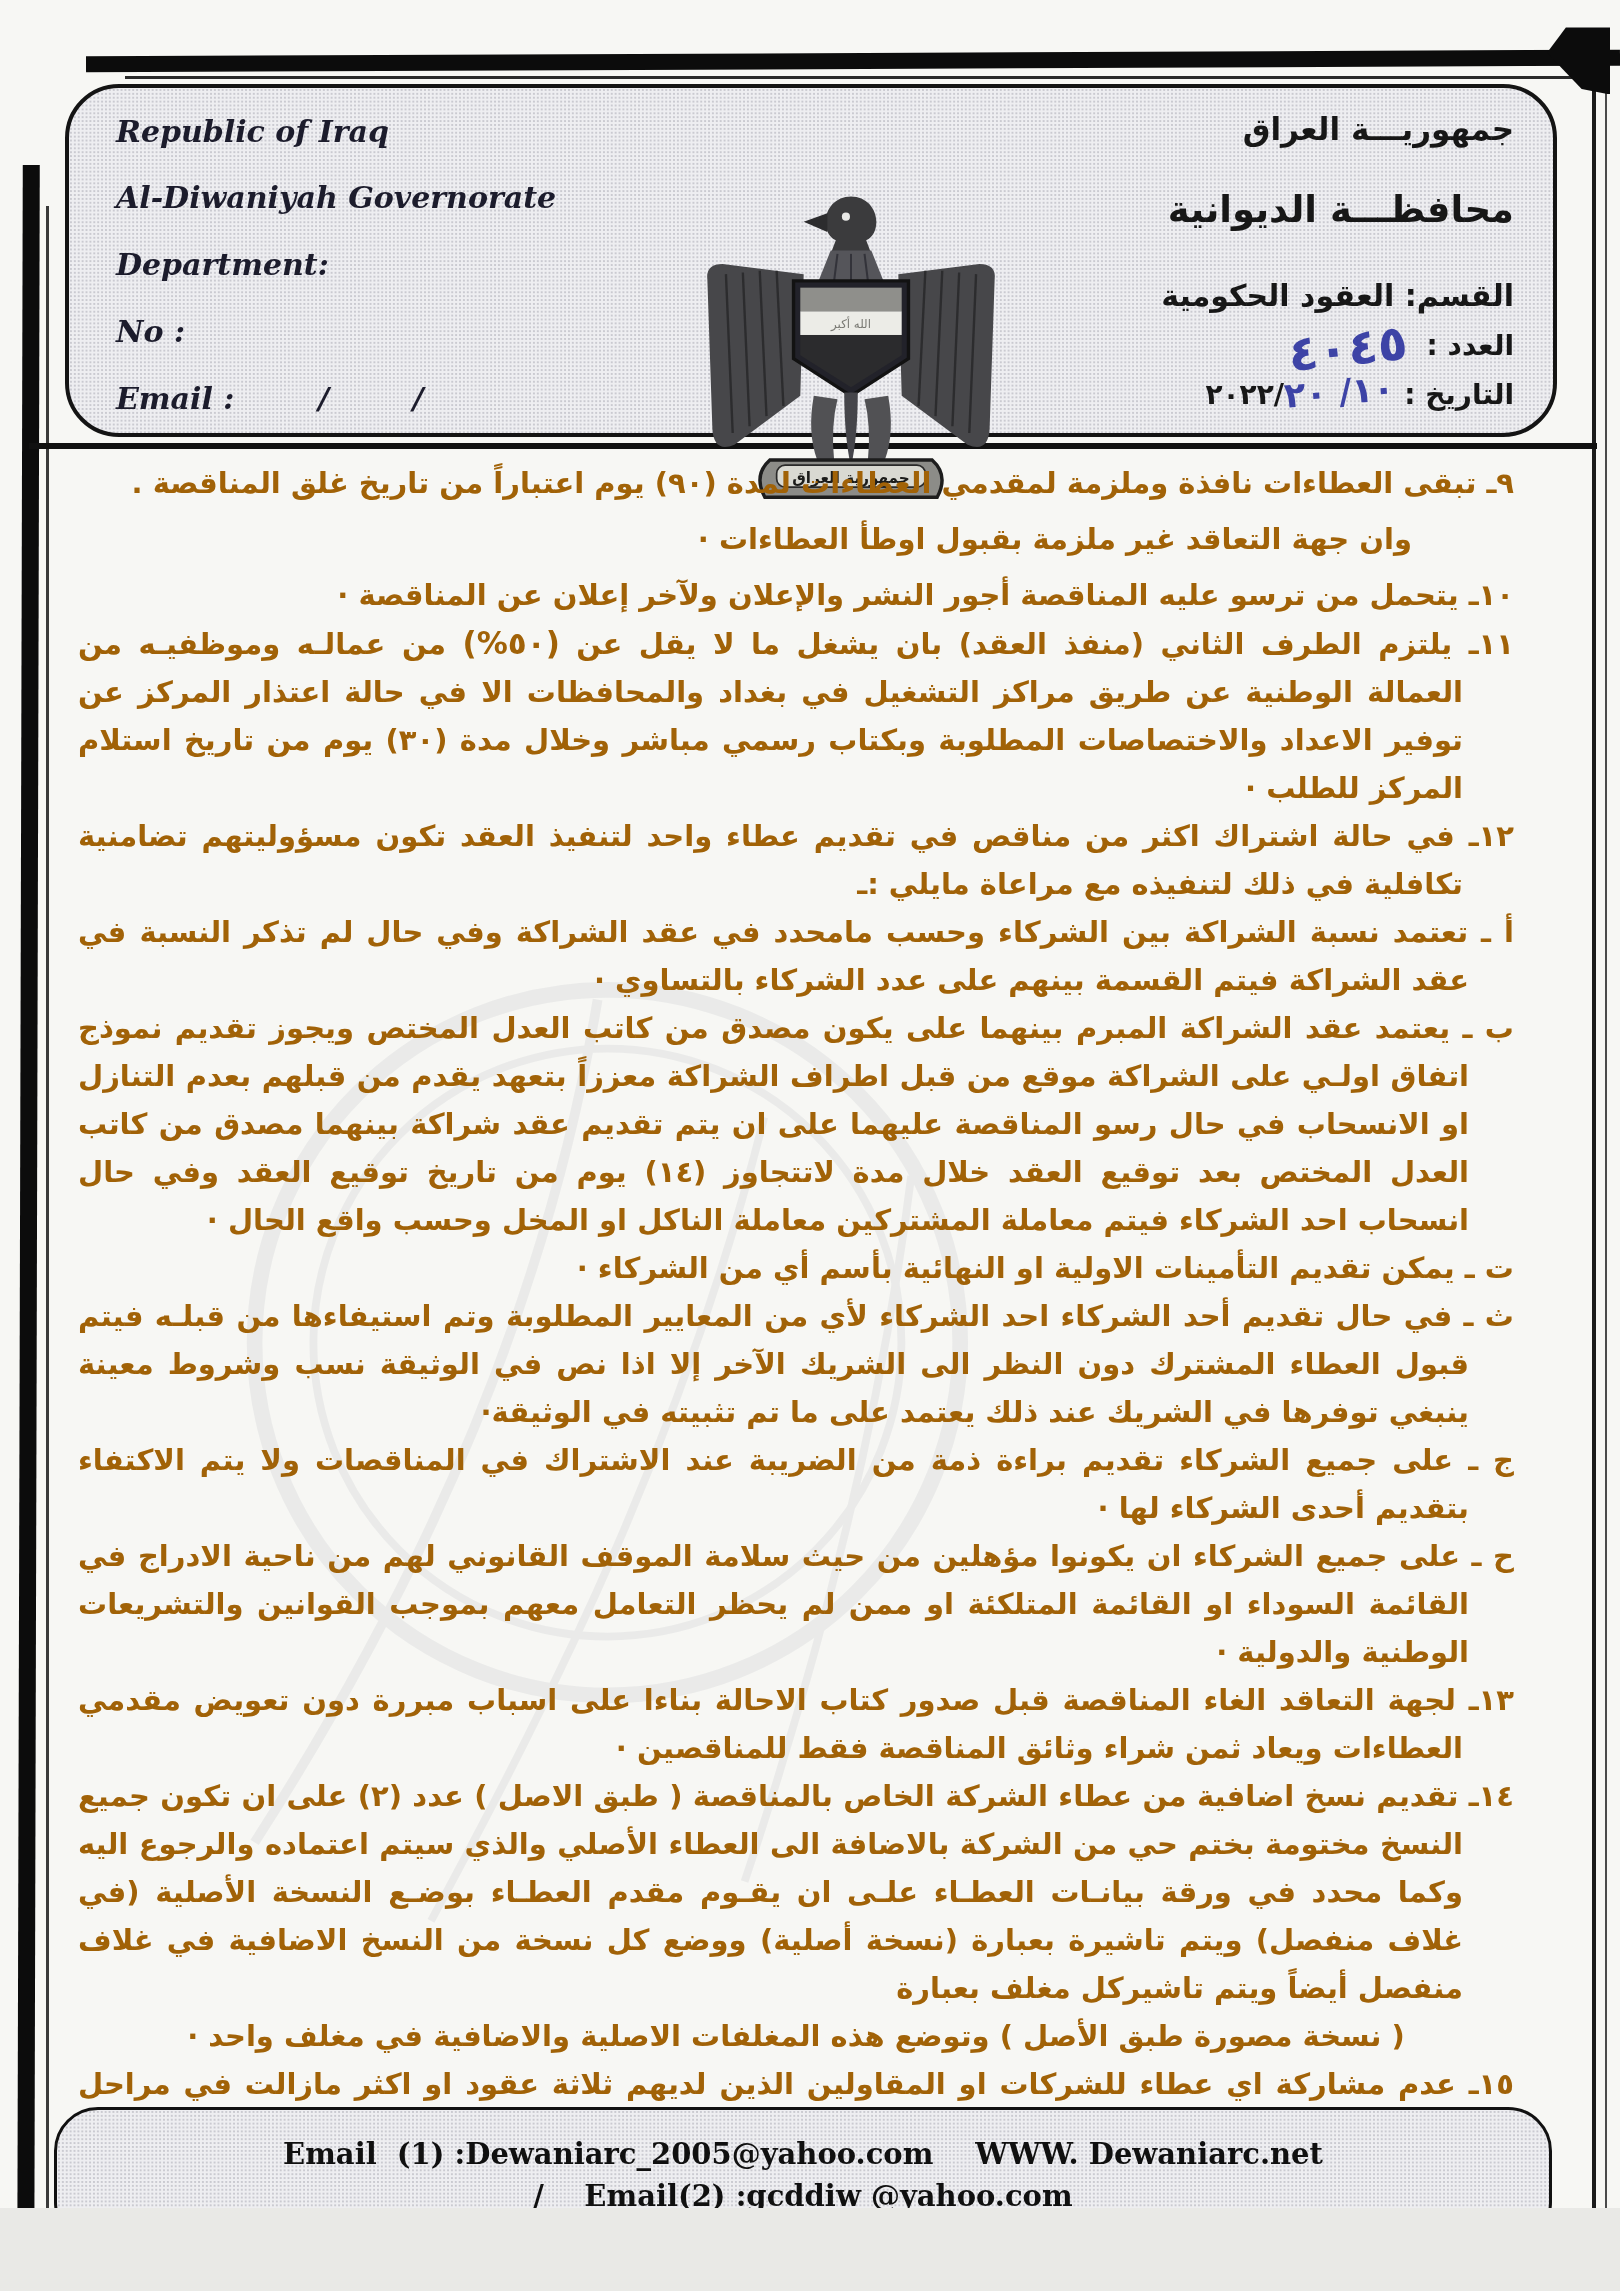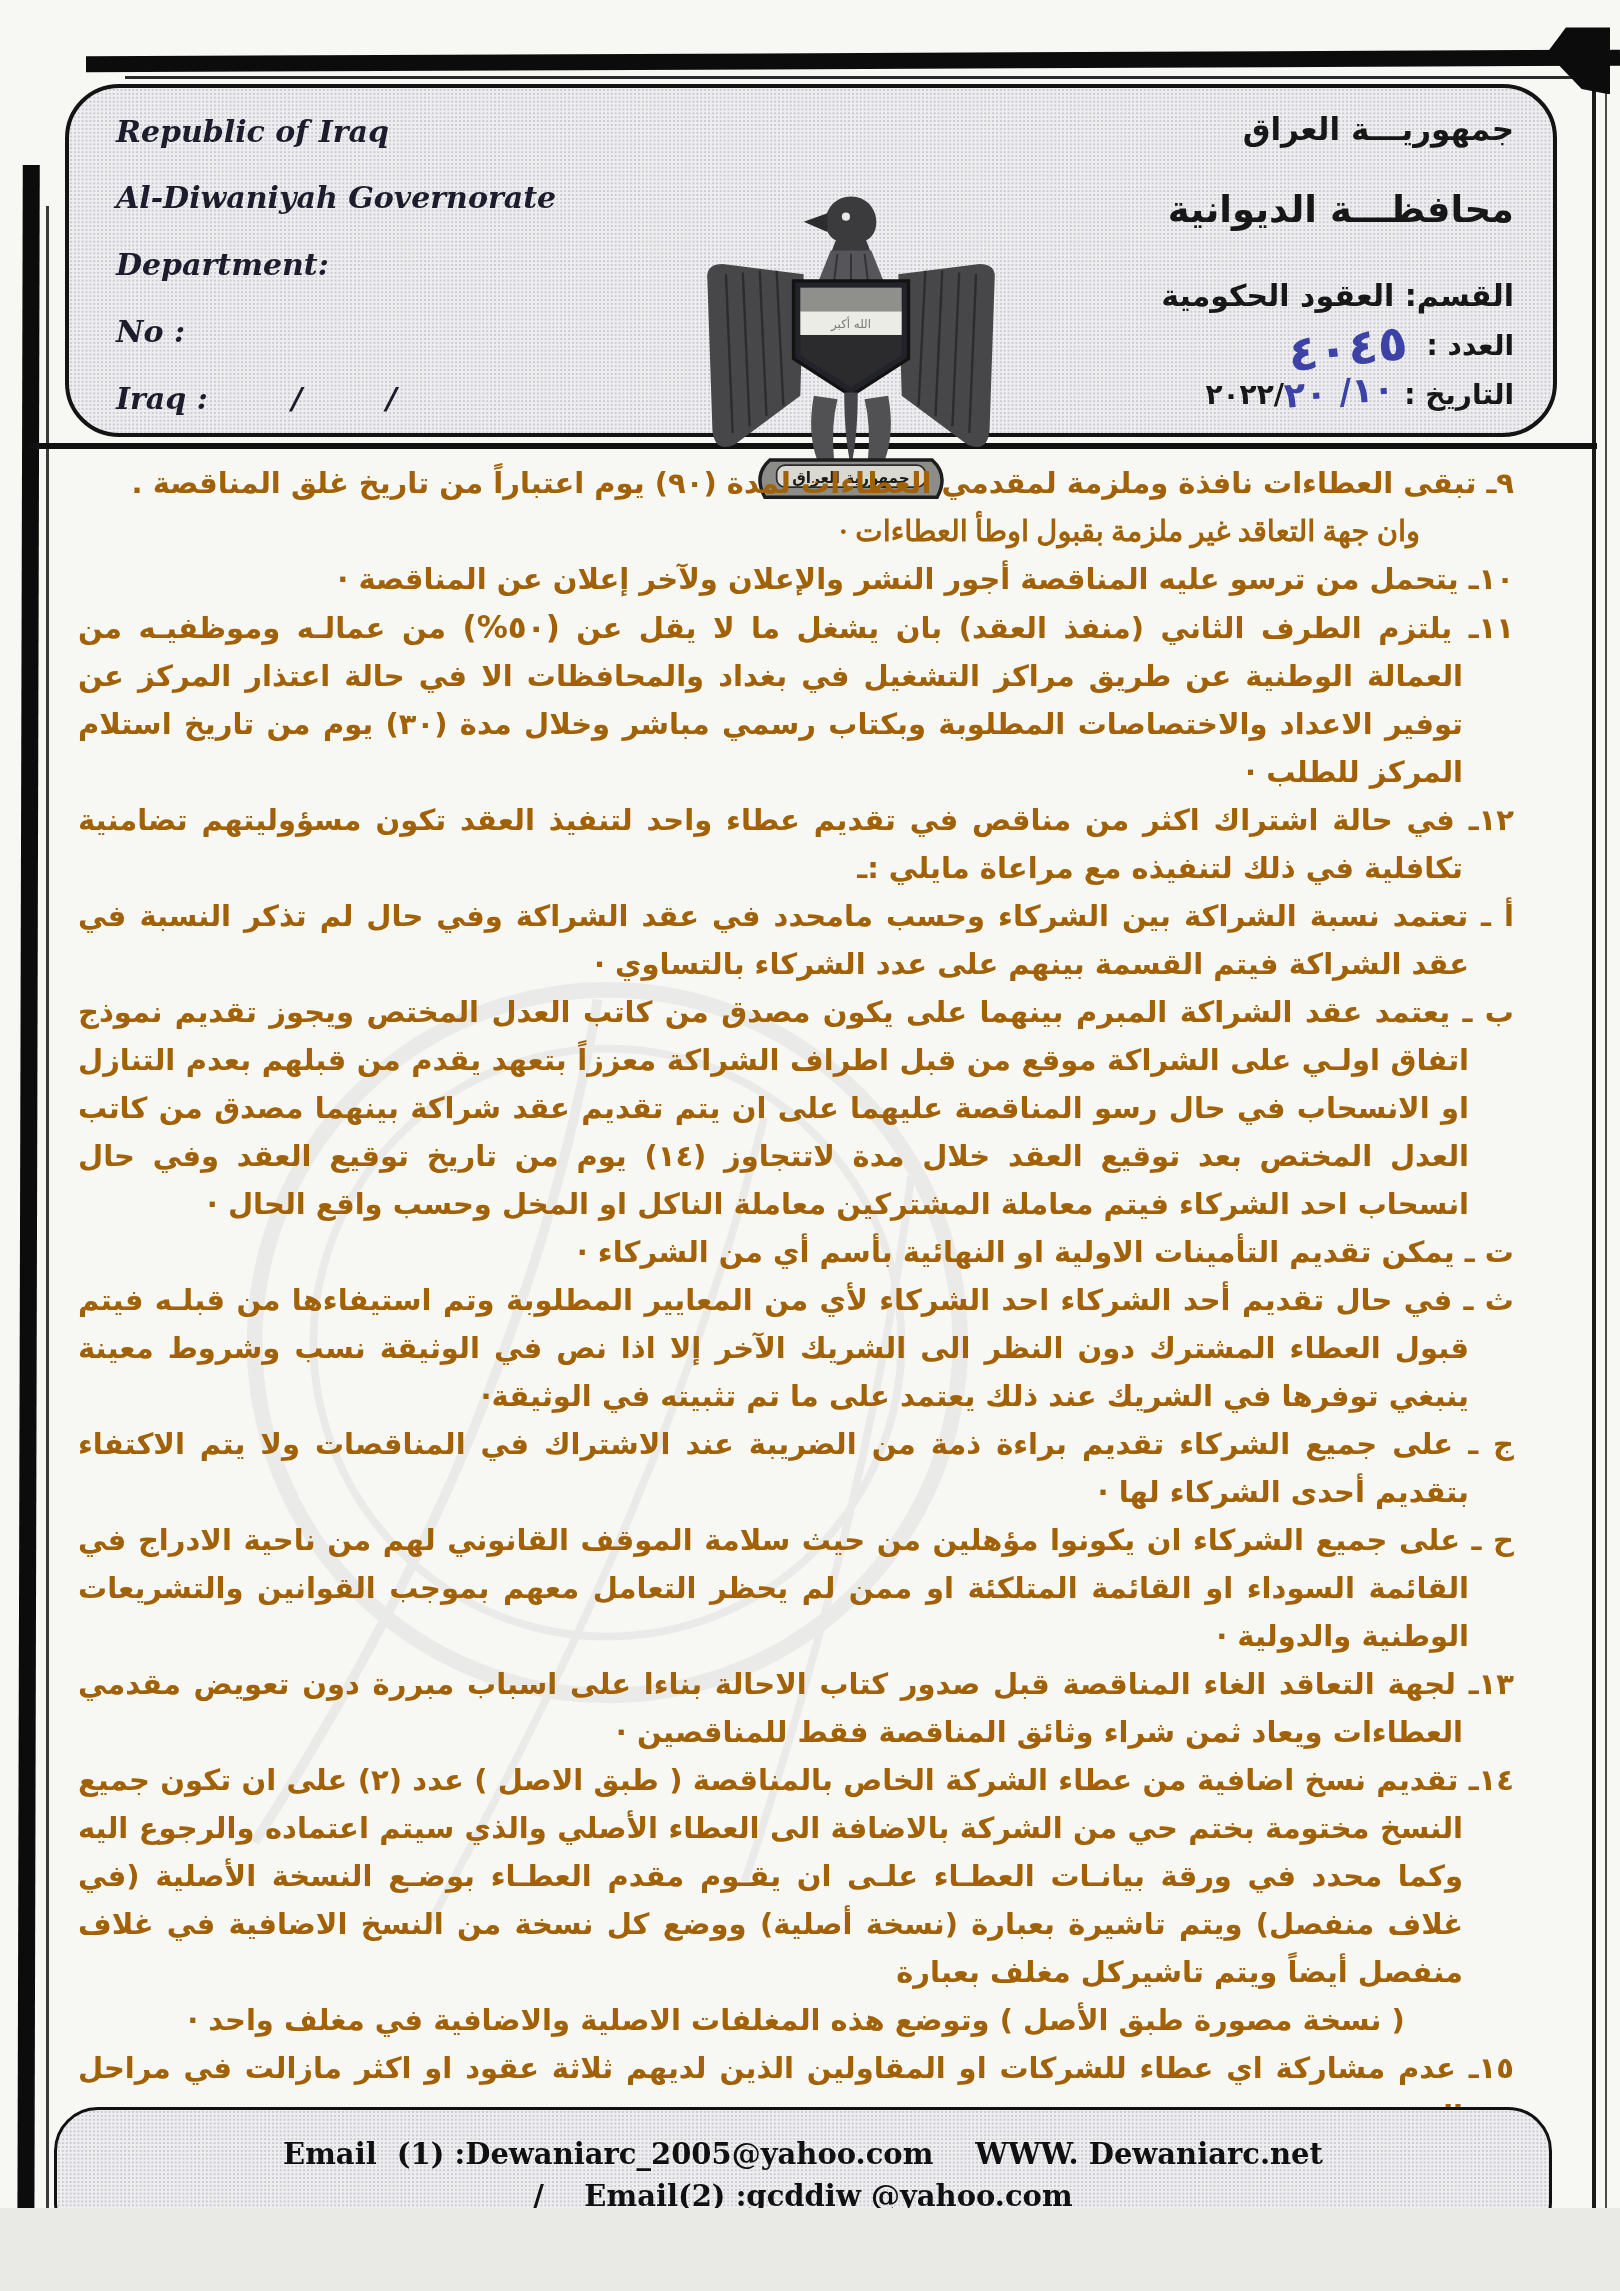--- a/index.html
+++ b/index.html
@@ -67,21 +67,21 @@
   .watermark { position:absolute; left:137px; top:882px; width:980px; height:1078px; opacity:0.055; pointer-events:none; }
 
   
   .doc-body {
     position:absolute; left:78px; right:106px; top:459px;
     direction:rtl; text-align:justify; color:#a16207;
     font-weight:bold; font-size:29px; line-height:48px;
   }
   .par  { margin:0; padding-right:51px; text-indent:-51px; }
   .sub  { padding-right:45px; text-indent:-45px; }
-  .parcont { margin:0; padding-right:94px; text-indent:0;font-family:Liberation Serif, serif; }
+  .parcont { margin:8px; padding-right:94px; text-indent:0; }
   .center  { margin:0; padding:0; text-indent:0; text-align:center; }
   .hl { font-size:1.07em; }
 
   
   .footer-box {
     position:absolute; left:54px; top:2107px; width:1498px; height:139px;
     border:3.9px solid #111; border-radius:44px; box-sizing:border-box;
     font-family:"DejaVu Serif", serif; font-weight:bold; color:#101010;
   }
   .f-line1 { display:flex; justify-content:center; gap:42px; margin-top:27.4px; font-size:29px; }
@@ -112,21 +112,21 @@
     <path d="M620,1020 C700,780 760,540 790,300" fill="none" stroke="#1b2440" stroke-width="8"></path>
   </svg>
 
   <div class="hdr-box halftone">
 
     <div class="hdr-en">
       <div>Republic of Iraq</div>
       <div>Al-Diwaniyah Governorate</div>
       <div>Department:</div>
       <div>No :</div>
-      <div class="pre">Iraq :        /        /</div>
+      <div class="pre">Email :        /        /</div>
     </div>
 
     <div class="hdr-ar">
       <div class="l1">جمهوريـــة العراق</div>
       <div class="l2">محافظـــة الديوانية</div>
       <div class="l3">القسم: العقود الحكومية</div>
       <div class="l4">
         <span>العدد :</span>
       </div>
       <div class="l5">

